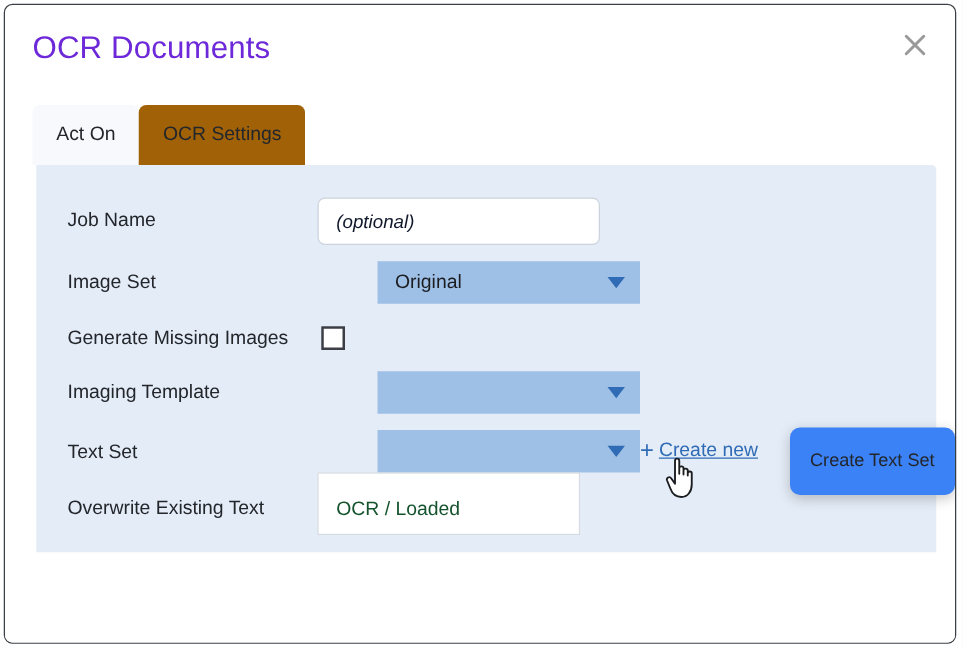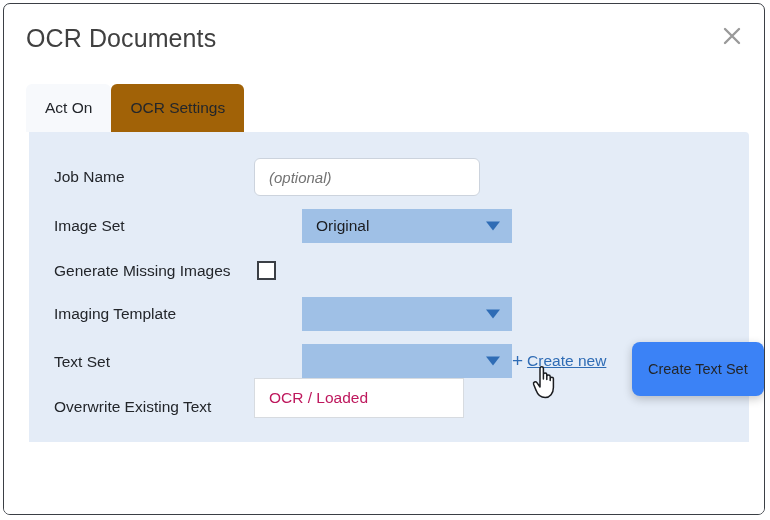--- a/index.html
+++ b/index.html
@@ -23,21 +23,21 @@
     border: 1px solid #3b3f45;
     border-radius: 7px;
     box-sizing: border-box;
     overflow: hidden;
   }
   .dialog-title {
     position: absolute;
     left: 22px;
     top: 20px;
     font-size: 25px;
-    color: #404040;
+    color: #6d28d9;
     letter-spacing: 0.1px;
     white-space: nowrap;
   }
   .close-icon {
     position: absolute;
     right: 16px;
     top: 16px;
     width: 32px;
     height: 32px;
     cursor: pointer;
@@ -98,21 +98,21 @@
     height: 38px;
     background: #ffffff;
     border: 1px solid #ccd3dd;
     border-radius: 6px;
     box-sizing: border-box;
     display: flex;
     align-items: center;
     padding-left: 14px;
     font-size: 15px;
     font-style: italic;
-    color: #737373;
+    color: #0f172a;
     cursor: text;
   }
 
   .dropdown {
     position: absolute;
     width: 210px;
     height: 34px;
     background: #9fc0e6;
     display: flex;
     align-items: center;
@@ -150,22 +150,22 @@
     left: 250px;
     top: 374px;
     width: 210px;
     background: #f1f1f1;
     border: 1px solid #d7dbe0;
     box-sizing: border-box;
     z-index: 40;
   }
   .option {
     font-size: 15.5px;
-    color: #be185d;
-    padding: 8px 0 8px 14px;
+    color: #14532d;
+    padding: 18px 0 8px 14px;
     line-height: 1.45;
     cursor: pointer;
     box-sizing: border-box;
   }
   .option.hovered { background: #ffffff; }
 
   
   .create-new {
     position: absolute;
     left: 508px;

